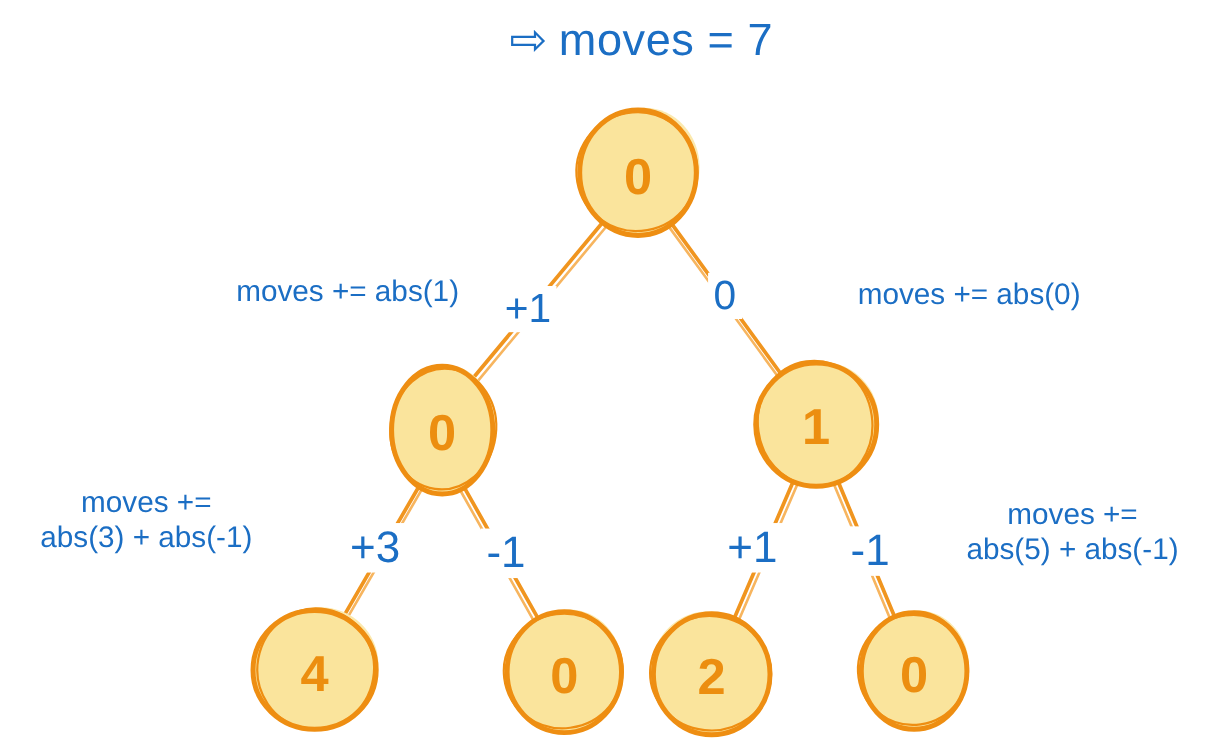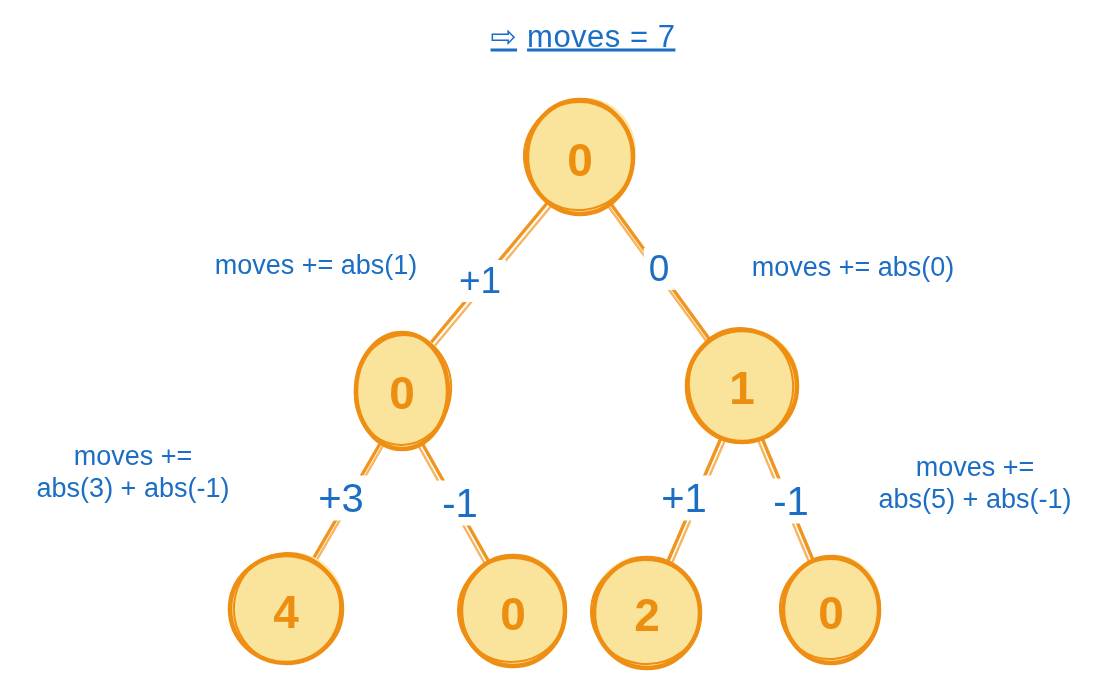--- a/index.html
+++ b/index.html
@@ -13,21 +13,21 @@
   }
   .canvas svg { position: absolute; left: 0; top: 0; }
 
   .lbl {
     position: absolute;
     transform: translate(-50%, -50%);
     white-space: nowrap;
     color: #1B6EC4;
     text-align: center;
   }
-  .title { font-size: 31px; letter-spacing: 0.5px; text-decoration: underline; }
+  .title { font-size: 41px; letter-spacing: 0.5px; }
   .title .arrow { margin-right: 10px; }
 
   .annotation { font-size: 27px; line-height: 1.18; }
   .annotation .ann-line { display: block; text-align: center; }
 
   .edge-label {
     font-size: 40px;
     background: #ffffff;      
     padding: 0 5px;
   }
@@ -130,21 +130,21 @@
   <div class="lbl edge-label el-sm" style="left:480px; top:281px;">+1</div>
   <div class="lbl edge-label el-sm" style="left:659px; top:269px;">0</div>
   <div class="lbl edge-label" style="left:341px; top:498px;">+3</div>
   <div class="lbl edge-label" style="left:460px; top:503px;">-1</div>
   <div class="lbl edge-label" style="left:684px; top:498px;">+1</div>
   <div class="lbl edge-label" style="left:791px; top:501px;">-1</div>
 
   <div class="lbl annotation" style="left:316px; top:266px;">
     <span class="ann-line">moves += abs(1)</span>
   </div>
-  <div class="lbl annotation" style="left:853px; top:268px;">
+  <div class="lbl annotation" style="left:881px; top:268px;">
     <span class="ann-line">moves += abs(0)</span>
   </div>
   <div class="lbl annotation" style="left:133px; top:473px;">
     <span class="ann-line">moves +=</span>
     <span class="ann-line">abs(3) + abs(-1)</span>
   </div>
   <div class="lbl annotation" style="left:975px; top:484px;">
     <span class="ann-line">moves +=</span>
     <span class="ann-line">abs(5) + abs(-1)</span>
   </div>

